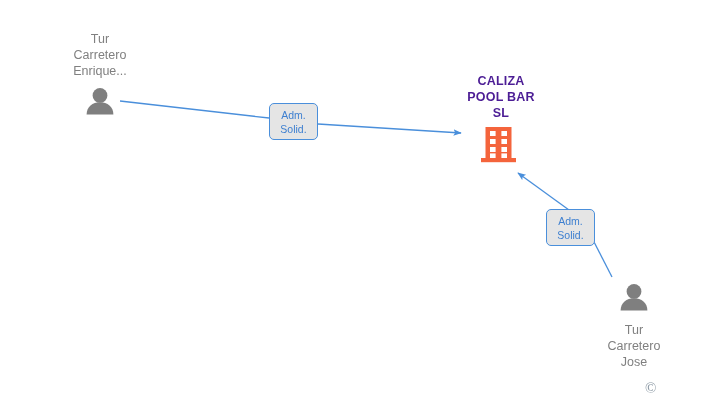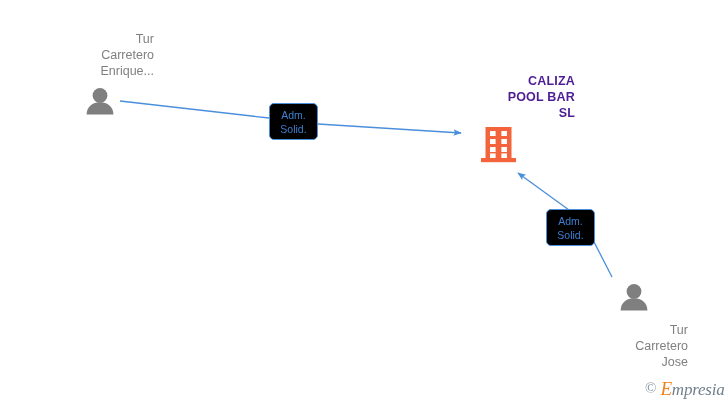--- a/index.html
+++ b/index.html
@@ -18,21 +18,21 @@
   }
   #graph-canvas {
     position: absolute;
     top: 0;
     left: 0;
     width: 728px;
     height: 400px;
   }
   .node-label {
     position: absolute;
-    text-align: right;
+    text-align: center;
     color: #808080;
     font-size: 12.5px;
     line-height: 16px;
     font-family: "Liberation Sans", sans-serif;
     white-space: pre-line;
   }
   .node-label.company {
     color: #4c1d95;
     font-weight: bold;
     letter-spacing: 0.2px;
@@ -53,21 +53,21 @@
   #label-person-bottom {
     left: 580px;
     top: 322px;
     width: 108px;
   }
   
   .edge-chip {
     position: absolute;
     border: 1px solid #4a8fdb;
     border-radius: 5px;
-    background: #000000;
+    background: #e5e5e5;
     color: #3d7fd0;
     font-size: 10.5px;
     line-height: 14px;
     font-family: "Liberation Sans", sans-serif;
     text-align: center;
     padding: 4px 6px 5px 6px;
     box-sizing: border-box;
     white-space: pre-line;
   }
   #chip-top {
@@ -176,14 +176,13 @@
 Jose</div>
 
 <div class="edge-chip" id="chip-top">Adm.
 Solid.</div>
 
 <div class="edge-chip" id="chip-bottom">Adm.
 Solid.</div>
 
 <div id="watermark">
   <span class="copy-mark">©</span>
-  <span class="brand"><span class="brand-initial">E</span><span class="brand-rest">mpresia</span></span>
 </div>
 
 </body></html>

